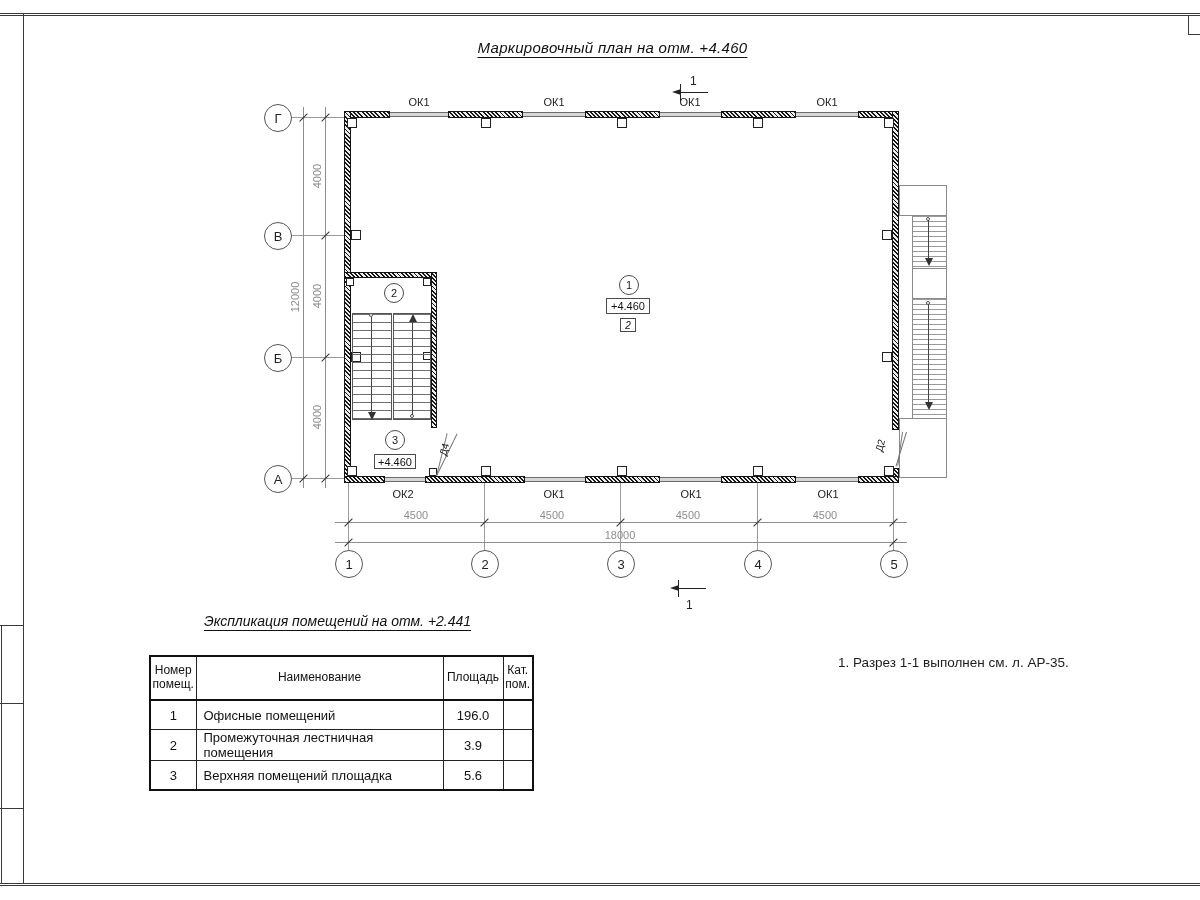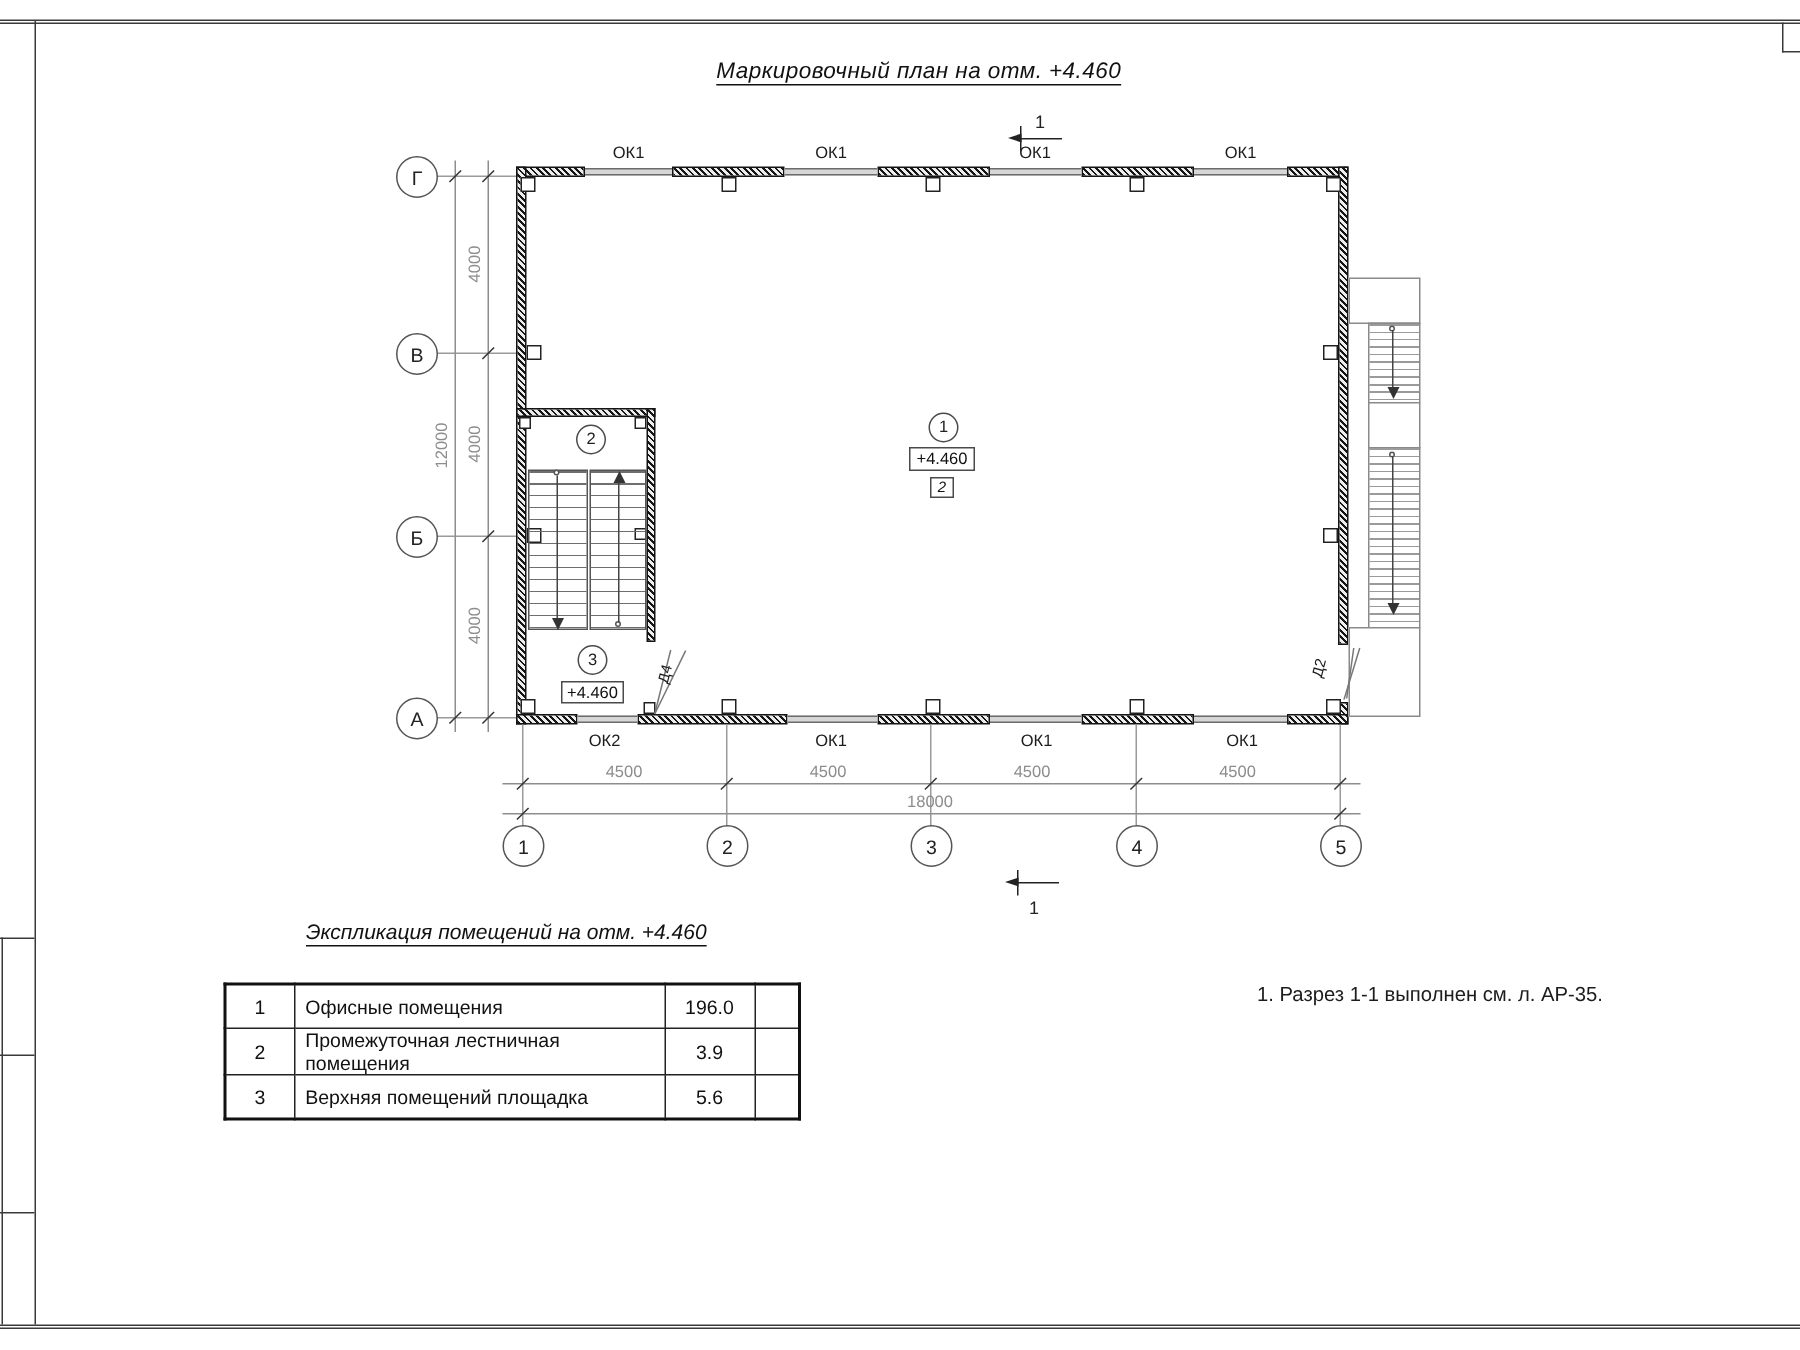--- a/index.html
+++ b/index.html
@@ -219,33 +219,39 @@
 
   <div class="frline" style="left:678px;top:92px;width:30px;height:1px;background:#222;"></div>
   <div class="ah-left" style="left:672px;top:89px;"></div>
   <div class="frline" style="left:680px;top:84px;width:1px;height:17px;background:#222;"></div>
   <div class="seclbl" style="left:690px;top:74px;">1</div>
   <div class="frline" style="left:676px;top:588px;width:30px;height:1px;background:#222;"></div>
   <div class="ah-left" style="left:670px;top:585px;"></div>
   <div class="frline" style="left:678px;top:580px;width:1px;height:17px;background:#222;"></div>
   <div class="seclbl" style="left:686px;top:598px;">1</div>
 
-  <div class="tbltitle" style="left:204px;top:613px;">Экспликация помещений на отм. +4.460</div>
+  <div class="tbltitle" style="left:204px;top:613px;">Экспликация помещений на отм. +2.441</div>
 
   <table id="spec">
     <colgroup>
         <col style="width:46px">
         <col style="width:247px">
         <col style="width:60px">
         <col style="width:30px">
       </colgroup>
     <tbody>
+        <tr class="hdr">
+      <td>Номер помещ.</td>
+      <td>Наименование</td>
+      <td>Площадь</td>
+      <td>Кат. пом.</td>
+    </tr>
     <tr class="r">
       <td class="numcell">1</td>
-      <td class="namecell">Офисные помещения</td>
+      <td class="namecell">Офисные помещений</td>
       <td class="areacell">196.0</td>
       <td></td>
     </tr>
     <tr class="r">
       <td class="numcell">2</td>
       <td class="namecell">Промежуточная лестничная помещения</td>
       <td class="areacell">3.9</td>
       <td></td>
     </tr>
     <tr class="r">

